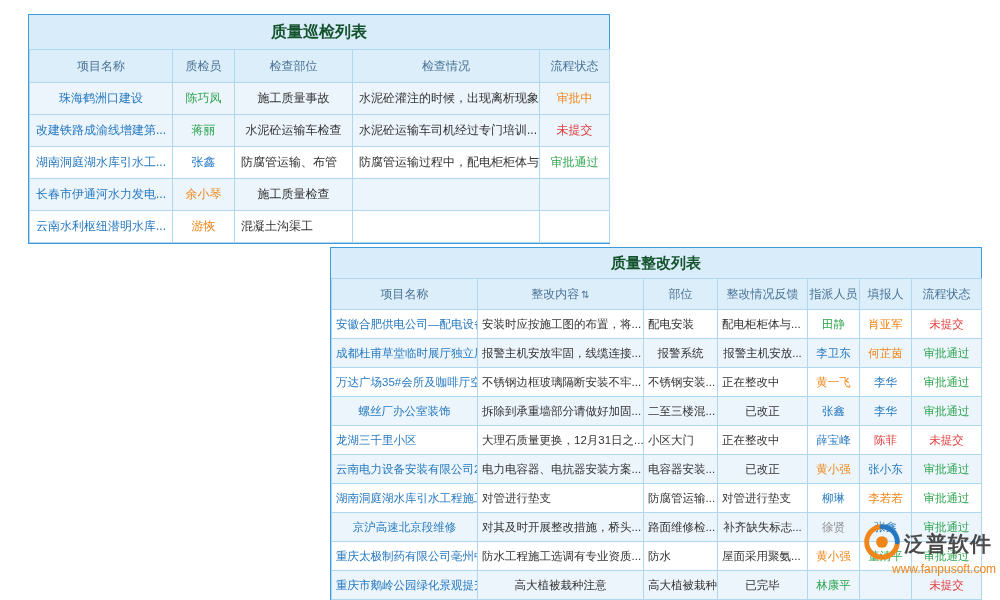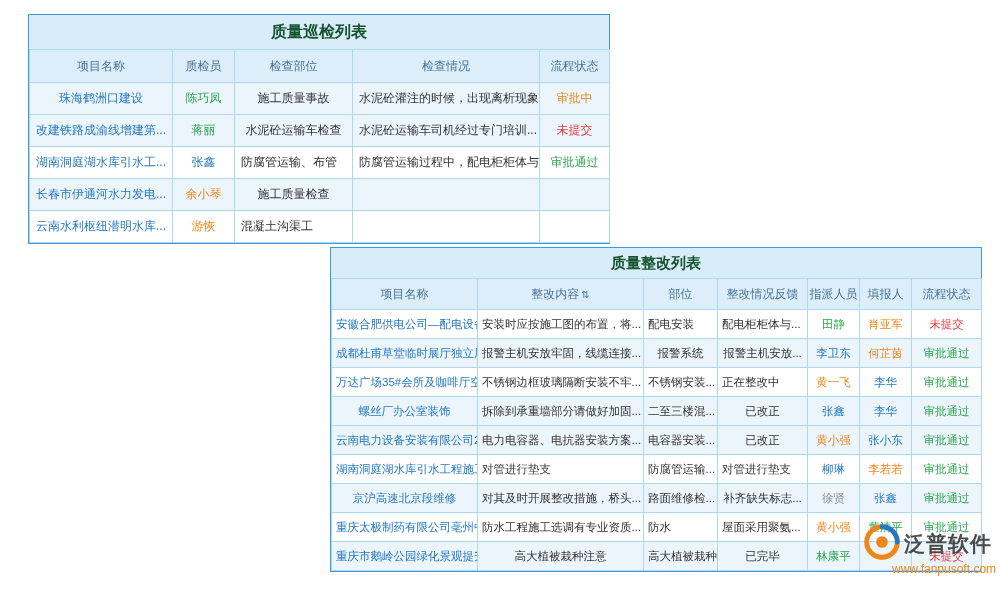--- a/index.html
+++ b/index.html
@@ -159,20 +159,29 @@
         </tr>
         <tr class="alt">
           <td class="link">螺丝厂办公室装饰</td>
           <td>拆除到承重墙部分请做好加固...</td>
           <td>二至三楼混...</td>
           <td>已改正</td>
           <td class="center blue">张鑫</td>
           <td class="center blue">李华</td>
           <td class="center green">审批通过</td>
         </tr>
+        <tr>
+          <td class="link">龙湖三千里小区</td>
+          <td>大理石质量更换，12月31日之...</td>
+          <td>小区大门</td>
+          <td>正在整改中</td>
+          <td class="center blue">薛宝峰</td>
+          <td class="center red">陈菲</td>
+          <td class="center red">未提交</td>
+        </tr>
         <tr class="alt">
           <td class="link">云南电力设备安装有限公司20...</td>
           <td>电力电容器、电抗器安装方案...</td>
           <td>电容器安装...</td>
           <td>已改正</td>
           <td class="center orange">黄小强</td>
           <td class="center blue">张小东</td>
           <td class="center green">审批通过</td>
         </tr>
         <tr>

